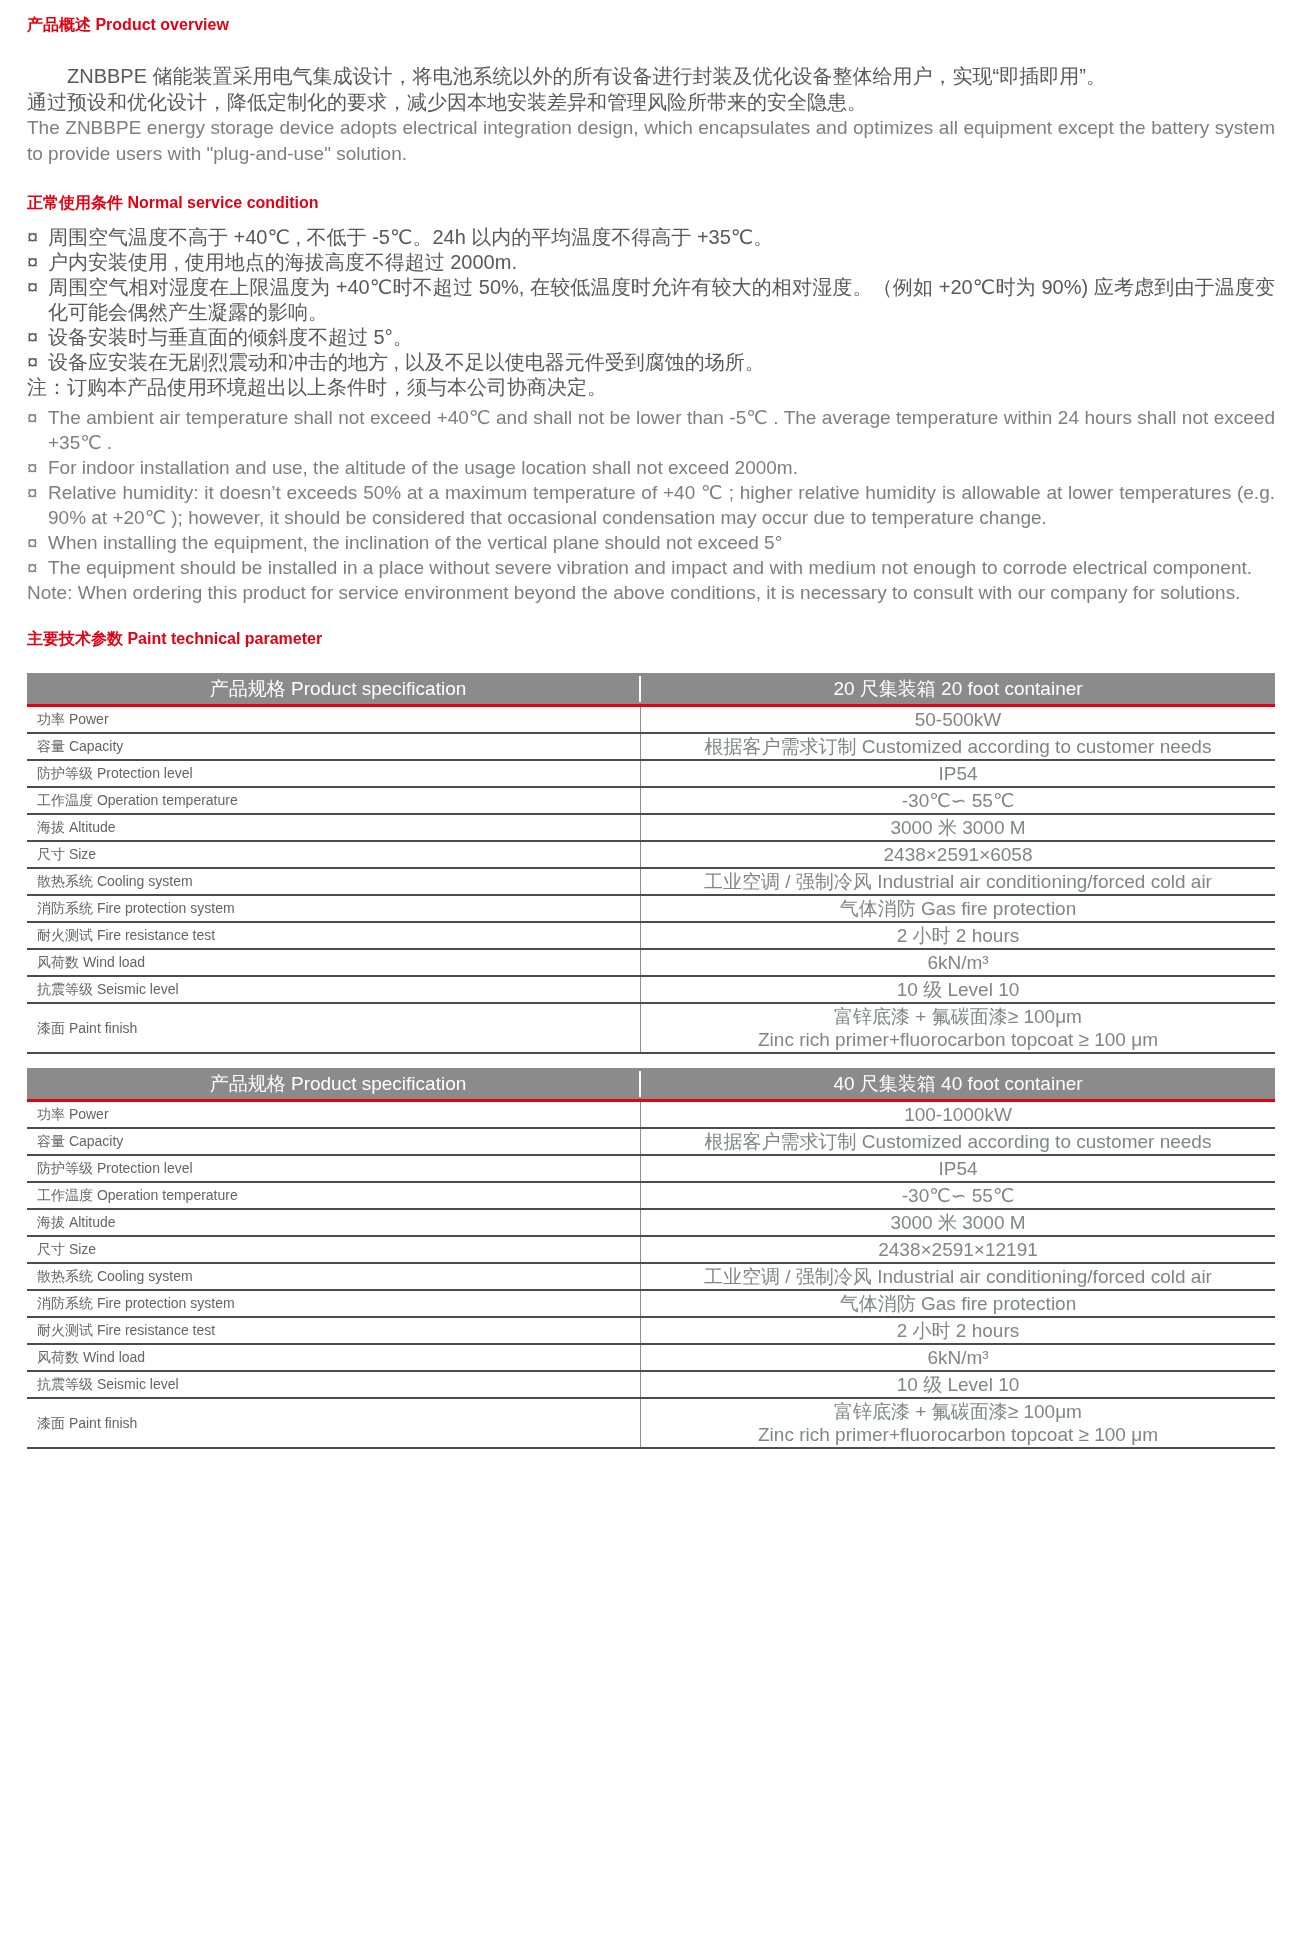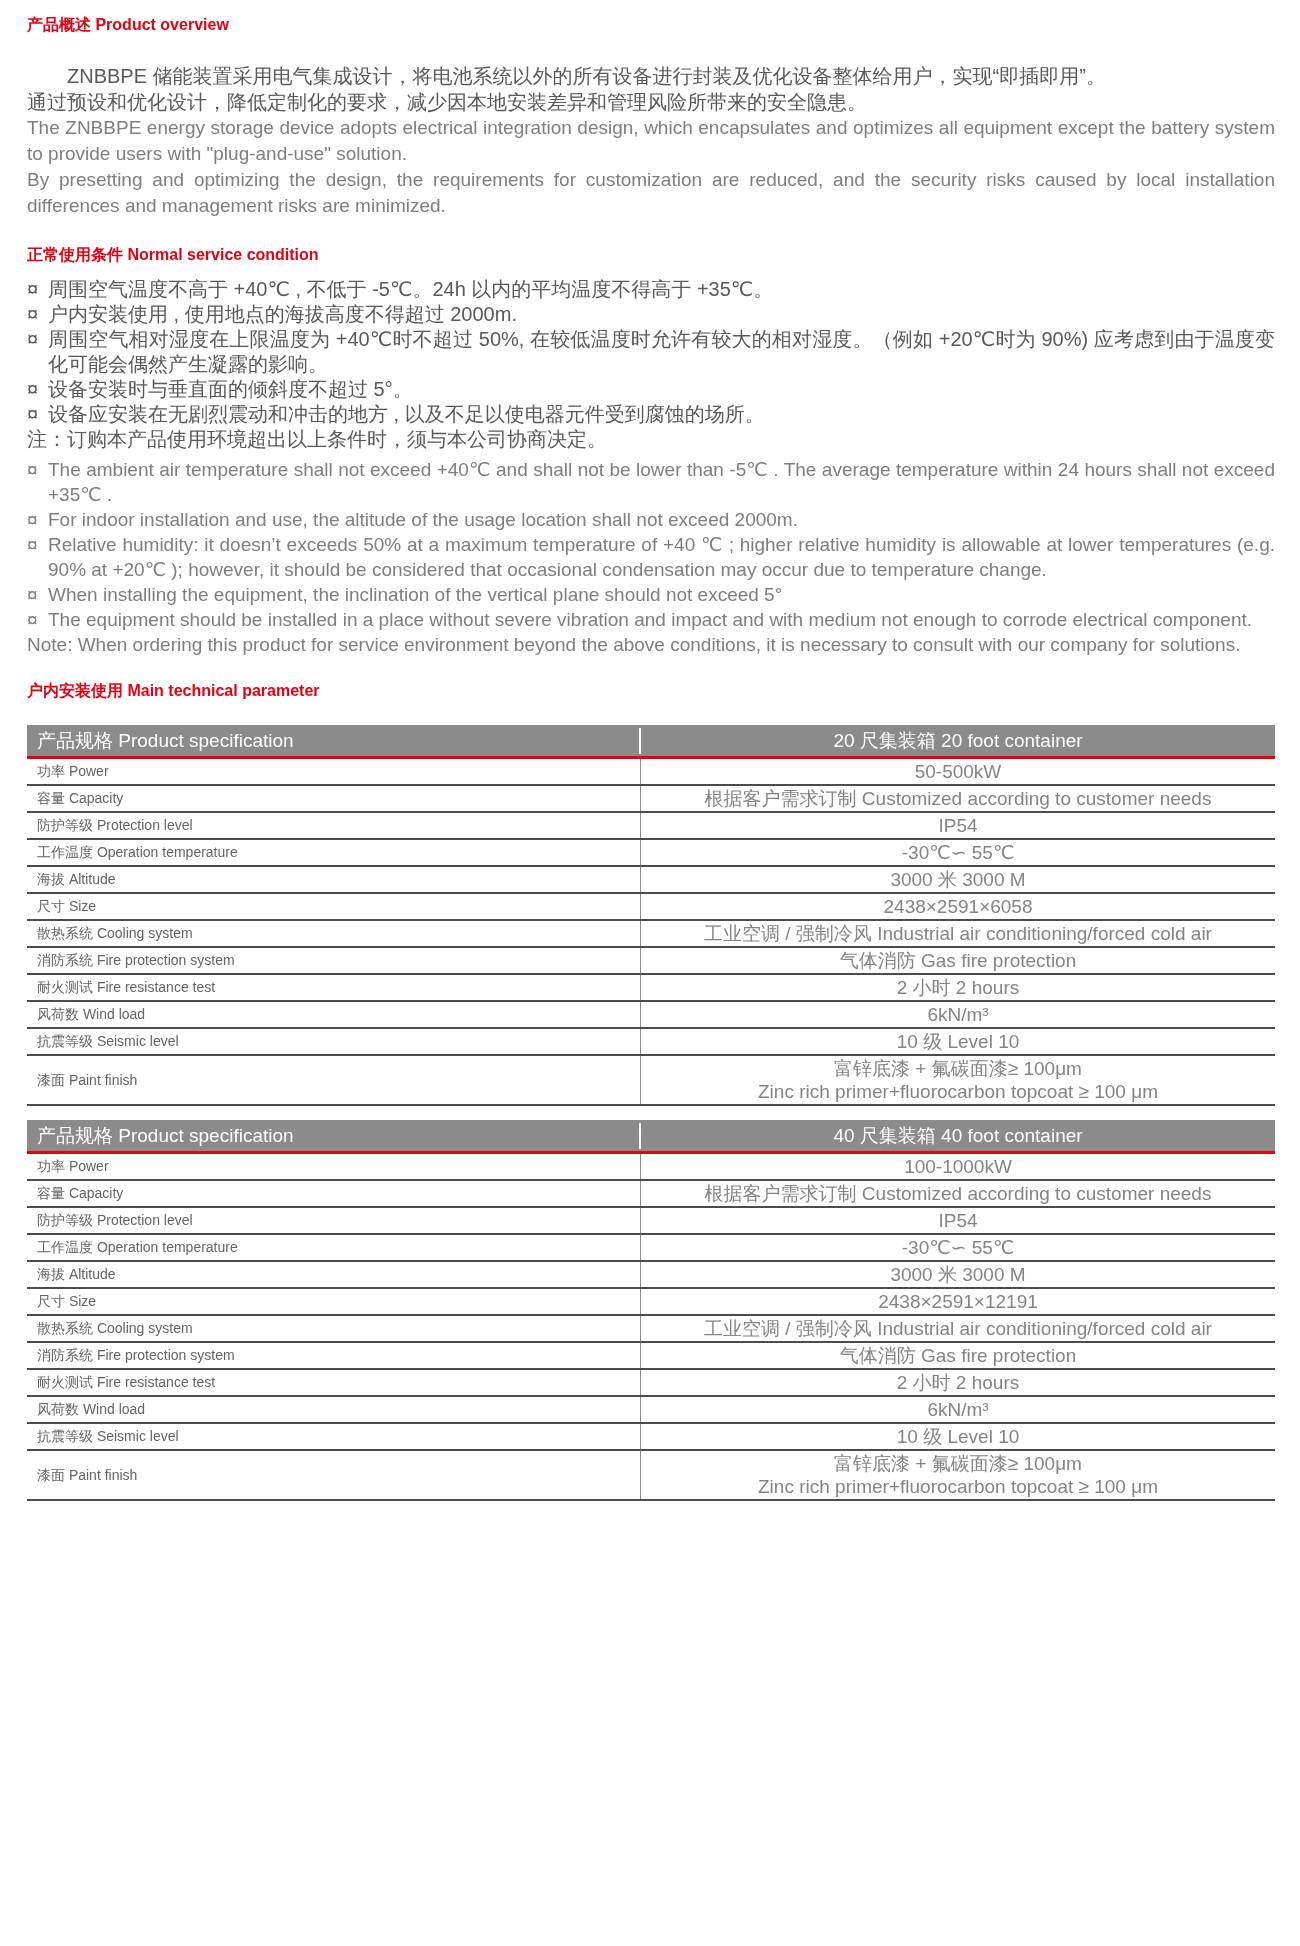--- a/index.html
+++ b/index.html
@@ -19,41 +19,40 @@
   .intro .indent{text-indent:40px;}
   .b-line{position:relative;line-height:25px;text-align:justify;}
   .b-line.has-marker{padding-left:21px;}
   .b-marker{position:absolute;left:0;top:0;}
   .zh-item{color:#5a5859;font-size:20px;}
   .en-item{color:#7d7e80;font-size:19px;}
   #bullets-en{margin-top:5px;}
   .spec-table{margin-top:22px;}
   .spec-table + .spec-table{margin-top:14px;}
   .t-header{display:flex;align-items:center;background:#8b8b8b;color:#ffffff;height:31px;font-size:19px;}
-  .t-header .hl{flex:0 0 614px;box-sizing:border-box;padding-left:10px;border-right:2px solid #ffffff;}
+  .t-header .hl{flex:0 0 614px;box-sizing:border-box;padding-left:10px;border-right:2px solid #ffffff;text-align:center;}
   .t-header .hr{flex:1;text-align:center;}
   .red-rule{height:3px;background:#e60012;}
   .t-row{display:flex;border-bottom:2px solid #4c4c4c;}
   .t-row .cl{flex:0 0 614px;box-sizing:border-box;padding:1px 0 1px 10px;border-right:1px solid #8f8f8f;
              color:#636466;font-size:14px;line-height:23px;display:flex;align-items:center;}
   .t-row .cr{flex:1;text-align:center;color:#828487;font-size:19px;line-height:23px;padding:1px 0;
              display:flex;flex-direction:column;justify-content:center;}
 </style>
 </head>
 <body>
 
 <div class="page">
 
   <h1 class="red-heading" id="h-overview">产品概述 Product overview</h1>
 
   <div class="intro">
     <p class="zh indent">ZNBBPE 储能装置采用电气集成设计，将电池系统以外的所有设备进行封装及优化设备整体给用户，实现“即插即用”。</p>
     <p class="zh">通过预设和优化设计，降低定制化的要求，减少因本地安装差异和管理风险所带来的安全隐患。</p>
     <p class="en">The ZNBBPE energy storage device adopts electrical integration design, which encapsulates and optimizes all equipment except the battery system to provide users with "plug-and-use" solution.</p>
-    <p class="en">By presetting and optimizing the design, the requirements for customization are reduced, and the security risks caused by local installation differences and management risks are minimized.</p>
   </div>
 
   <h1 class="red-heading" id="h-service">正常使用条件 Normal service condition</h1>
 
   <div id="bullets-zh">
       <div class="b-line zh-item has-marker"><span class="b-marker">¤</span><span class="b-text">周围空气温度不高于 +40℃ , 不低于 -5℃。24h 以内的平均温度不得高于 +35℃。</span></div>
       <div class="b-line zh-item has-marker"><span class="b-marker">¤</span><span class="b-text">户内安装使用 , 使用地点的海拔高度不得超过 2000m.</span></div>
       <div class="b-line zh-item has-marker"><span class="b-marker">¤</span><span class="b-text">周围空气相对湿度在上限温度为 +40℃时不超过 50%, 在较低温度时允许有较大的相对湿度。（例如 +20℃时为 90%) 应考虑到由于温度变化可能会偶然产生凝露的影响。</span></div>
       <div class="b-line zh-item has-marker"><span class="b-marker">¤</span><span class="b-text">设备安装时与垂直面的倾斜度不超过 5°。</span></div>
       <div class="b-line zh-item has-marker"><span class="b-marker">¤</span><span class="b-text">设备应安装在无剧烈震动和冲击的地方 , 以及不足以使电器元件受到腐蚀的场所。</span></div>
@@ -61,21 +60,21 @@
     </div>
   <div id="bullets-en">
       <div class="b-line en-item has-marker"><span class="b-marker">¤</span><span class="b-text">The ambient air temperature shall not exceed +40℃ and shall not be lower than -5℃ . The average temperature within 24 hours shall not exceed +35℃ .</span></div>
       <div class="b-line en-item has-marker"><span class="b-marker">¤</span><span class="b-text">For indoor installation and use, the altitude of the usage location shall not exceed 2000m.</span></div>
       <div class="b-line en-item has-marker"><span class="b-marker">¤</span><span class="b-text">Relative humidity: it doesn’t exceeds 50% at a maximum temperature of +40 ℃ ; higher relative humidity is allowable at lower temperatures (e.g. 90% at +20℃ ); however, it should be considered that occasional condensation may occur due to temperature change.</span></div>
       <div class="b-line en-item has-marker"><span class="b-marker">¤</span><span class="b-text">When installing the equipment, the inclination of the vertical plane should not exceed 5°</span></div>
       <div class="b-line en-item has-marker"><span class="b-marker">¤</span><span class="b-text">The equipment should be installed in a place without severe vibration and impact and with medium not enough to corrode electrical component.</span></div>
       <div class="b-line en-item"><span class="b-text">Note: When ordering this product for service environment beyond the above conditions, it is necessary to consult with our company for solutions.</span></div>
     </div>
 
-  <h1 class="red-heading" id="h-parameters">户内安装使用 Main technical parameter</h1>
+  <h1 class="red-heading" id="h-parameters">主要技术参数 Paint technical parameter</h1>
 
   <div id="tables">
       <div class="spec-table">
         <div class="t-header">
           <div class="hl">产品规格 Product specification</div>
           <div class="hr">20 尺集装箱 20 foot container</div>
         </div>
         <div class="red-rule"></div>
         <div class="t-row">
           <div class="cl">功率 Power</div>

